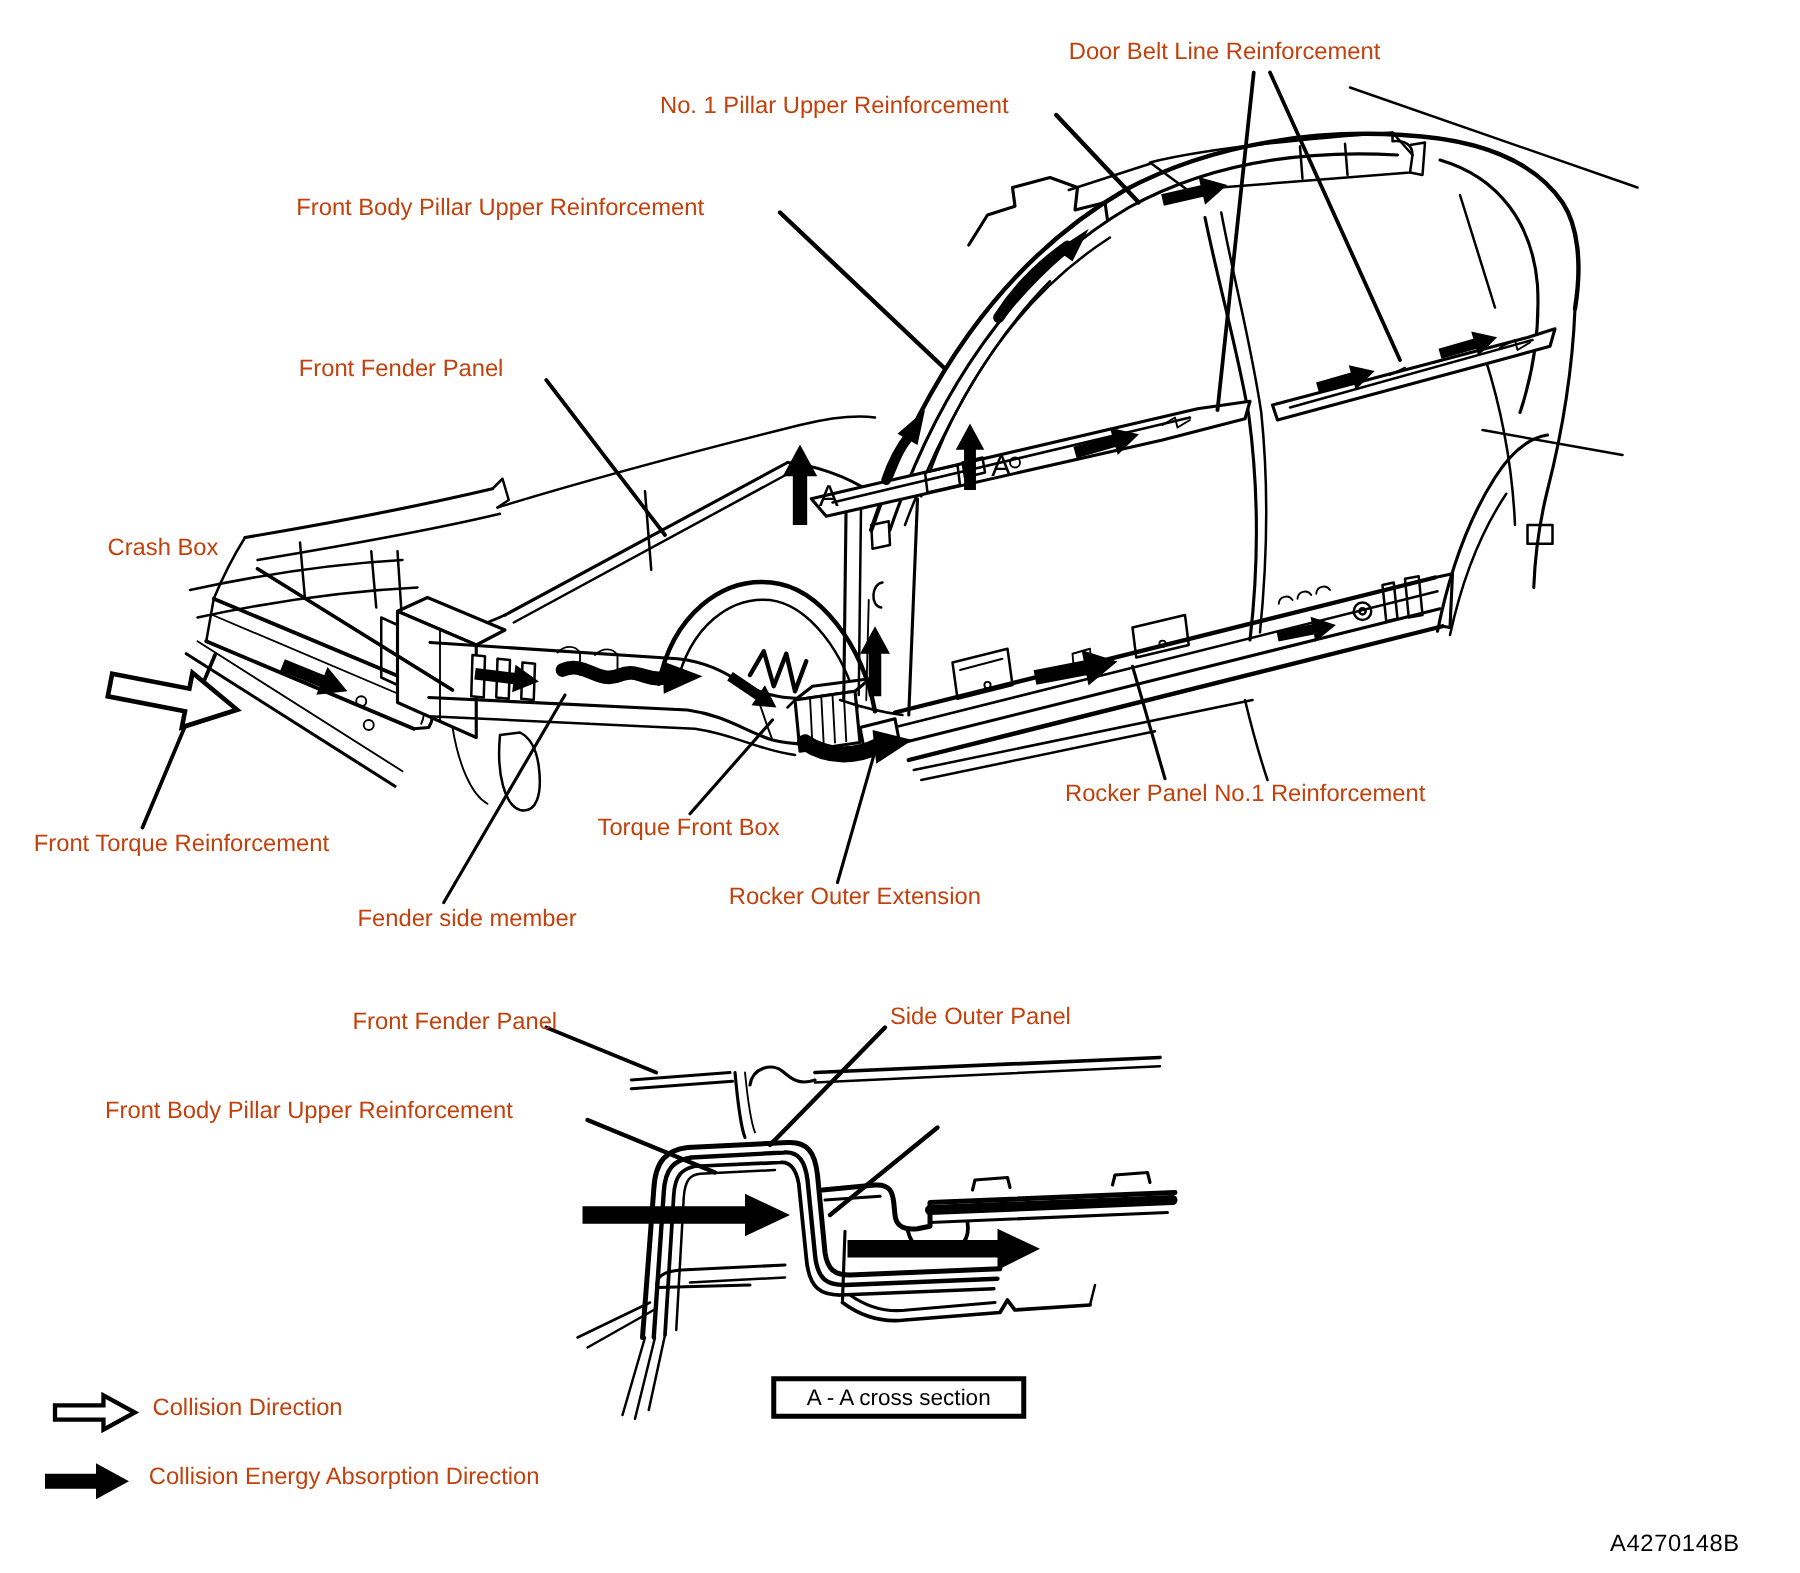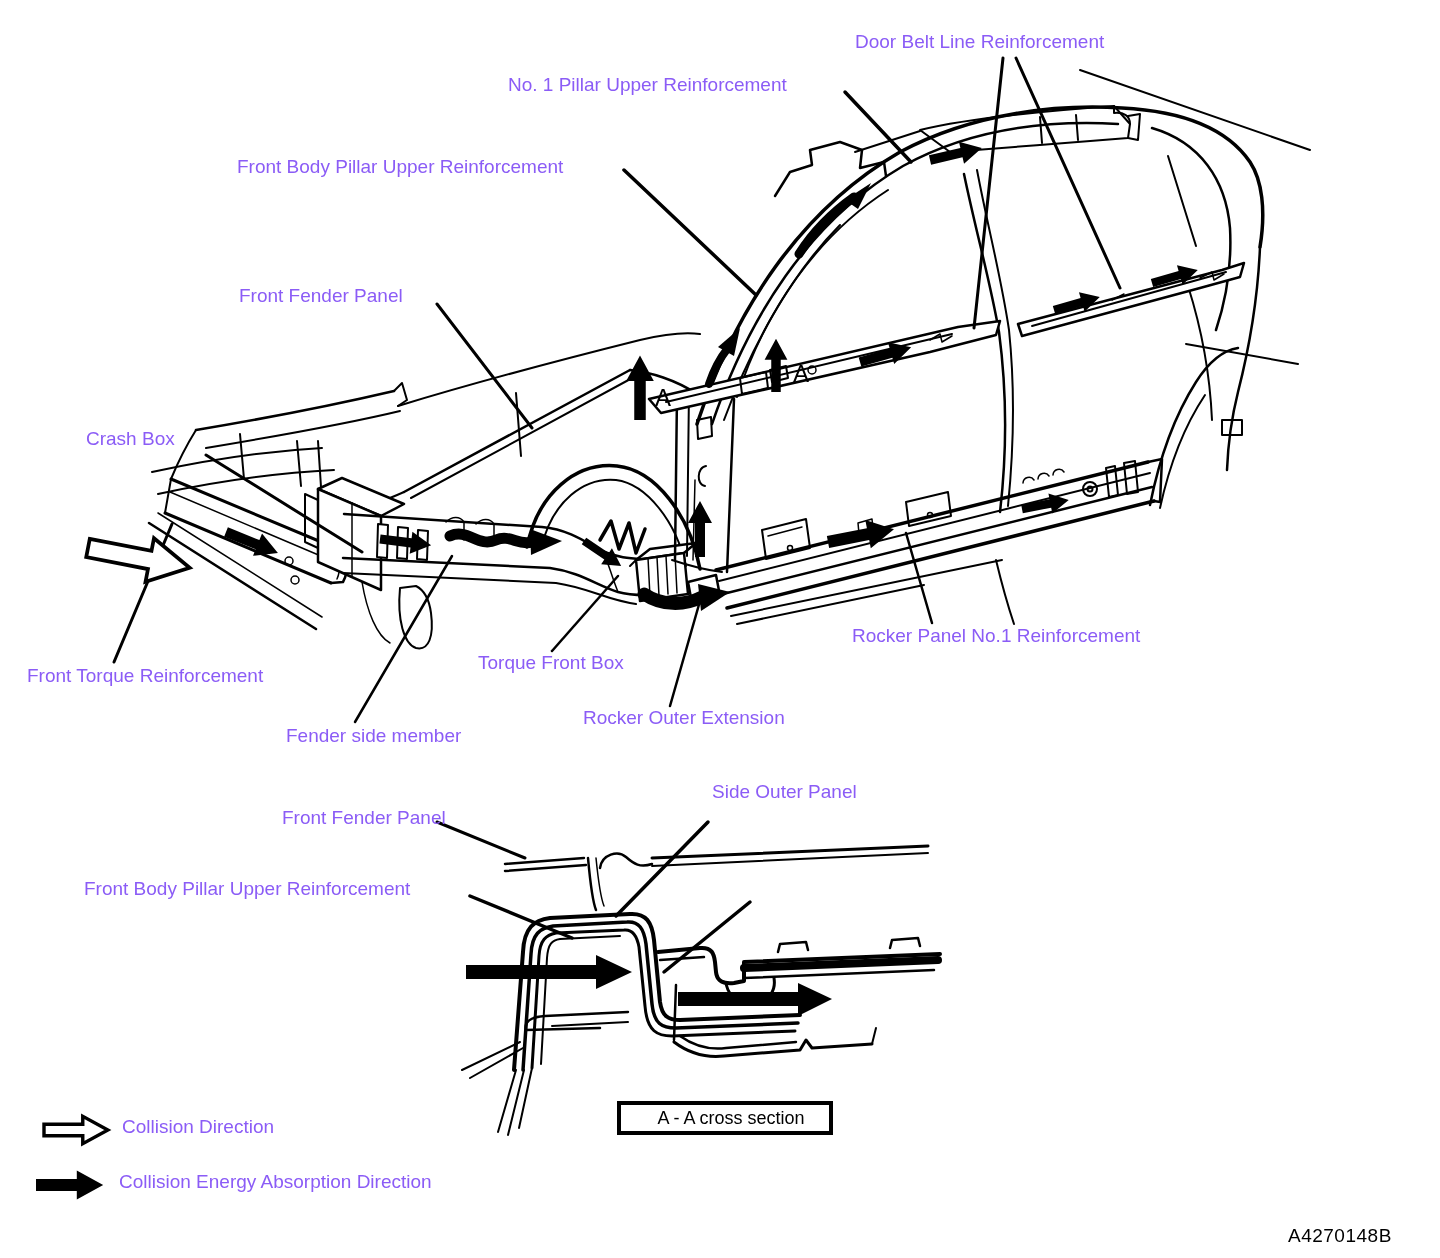--- a/index.html
+++ b/index.html
@@ -1,23 +1,23 @@
 <!DOCTYPE html>
 <html><head>
 <meta charset="utf-8">
 <style>
   html,body{margin:0;padding:0;background:#fff;}
   body{width:1440px;height:1258px;position:relative;overflow:hidden;
        font-family:"Liberation Sans", sans-serif;color:#000;}
   .stage{position:absolute;left:0;top:0;width:1440px;height:1258px;}
   svg{position:absolute;left:0;top:0;}
-  .lbl{position:absolute;font-size:19px;line-height:22px;white-space:nowrap;color:#8b5cf6;}
+  .lbl{position:absolute;font-size:19px;line-height:22px;white-space:nowrap;color:#c2410c;}
   .marker{position:absolute;font-size:24px;line-height:24px;color:#000;}
   .caption-box{position:absolute;left:617px;top:1101px;width:196px;height:26px;
-       border:4px solid #000;text-align:center;font-size:18px;line-height:26px;background:#fff;padding-left:12px;}
+       border:4px solid #000;text-align:center;font-size:18px;line-height:26px;background:#fff;}
   .code{position:absolute;left:1288px;top:1200px;font-size:19px;letter-spacing:0.5px;margin-top:25px;}
   .twoline{line-height:27px;}
 </style>
 </head>
 <body>
 
 <div class="stage">
 
 <svg width="1440" height="1258" viewBox="0 0 1440 1258">
   <defs>
@@ -261,35 +261,35 @@
     </g>
   </g>
 
   <g>
     <use href="#arrow-shape" transform="translate(44,1130) scale(1.14)" fill="#fff" stroke="#000" stroke-width="3"></use>
     <use href="#arrow-shape" transform="translate(36,1185) scale(1.2)" fill="#000"></use>
   </g>
 </svg>
 
 <div class="lbl" style="left:855px;top:31px">Door Belt Line Reinforcement</div>
-<div class="lbl" style="left:508px;top:74px">No. 1 Pillar Upper Reinforcement</div>
+<div class="lbl" style="left:528px;top:74px">No. 1 Pillar Upper Reinforcement</div>
 <div class="lbl" style="left:237px;top:156px">Front Body Pillar Upper Reinforcement</div>
 <div class="lbl" style="left:239px;top:285px">Front Fender Panel</div>
 <div class="lbl" style="left:86px;top:428px">Crash Box</div>
 <div class="lbl" style="left:27px;top:665px">Front Torque Reinforcement</div>
 <div class="lbl" style="left:478px;top:652px">Torque Front Box</div>
 <div class="lbl" style="left:286px;top:725px">Fender side member</div>
 <div class="lbl" style="left:583px;top:707px">Rocker Outer Extension</div>
 <div class="lbl" style="left:852px;top:625px">Rocker Panel No.1 Reinforcement</div>
 
 <div class="marker" style="left:655px;top:386px">A</div>
 <div class="marker" style="left:793px;top:362px">A</div>
 
 <div class="lbl" style="left:282px;top:807px">Front Fender Panel</div>
-<div class="lbl" style="left:712px;top:781px">Side Outer Panel</div>
+<div class="lbl" style="left:712px;top:803px">Side Outer Panel</div>
 <div class="lbl" style="left:84px;top:878px">Front Body Pillar Upper Reinforcement</div>
 
 <div class="caption-box">A - A cross section</div>
 
 <div class="lbl" style="left:122px;top:1116px">Collision Direction</div>
 <div class="lbl" style="left:119px;top:1171px">Collision Energy Absorption Direction</div>
 
 <div class="code">A4270148B</div>
 
 </div>

